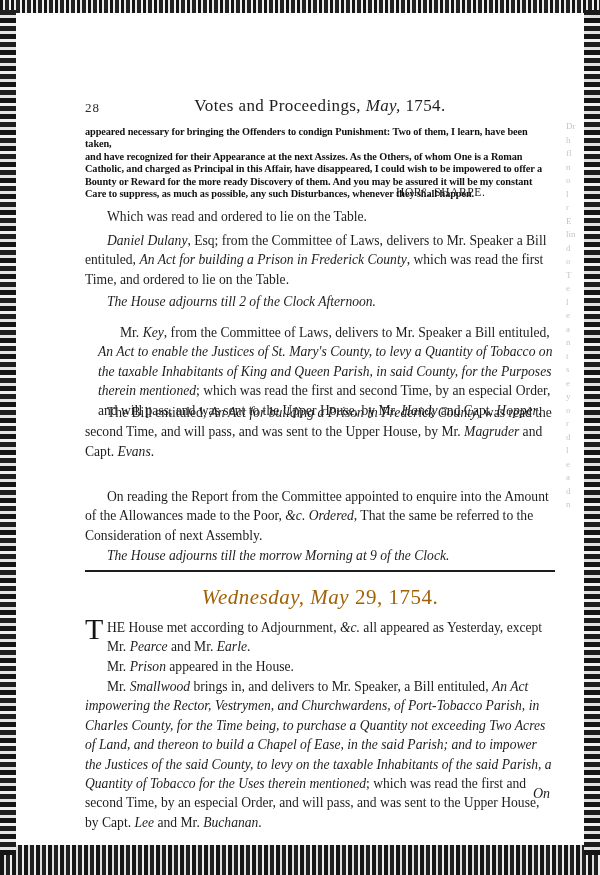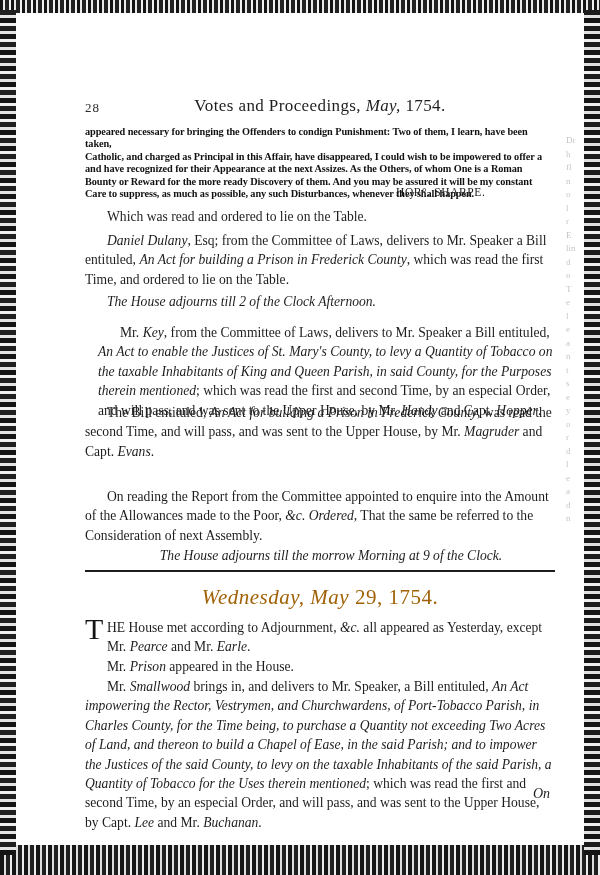--- a/index.html
+++ b/index.html
@@ -56,21 +56,21 @@
     background: repeating-linear-gradient(0deg,
        #151515 0px, #151515 5px,
        #e0e0e0 5px, #e0e0e0 8px,
        #1c1c1c 8px, #1c1c1c 13px,
        #efefef 13px, #efefef 16px);
   }
   
   .bleed {
     position: absolute;
     right: 18px;
-    top: 134px;
+    top: 120px;
     width: 16px;
     height: 690px;
     opacity: 0.35;
     font-family: "Liberation Serif", serif;
     font-size: 9px;
     line-height: 13.5px;
     color: #555;
     overflow: hidden;
     text-align: left;
     white-space: pre;
@@ -223,22 +223,22 @@
     <div class="folio">28</div>
 
     <div class="running-head">
       <span>Votes and Proceedings,</span>
       <span class="it">May,</span>
       <span>1754.</span>
     </div>
 
     <div class="topnote">
       <div>appeared necessary for bringing the Offenders to condign Punishment: Two of them, I learn, have been taken,</div>
+      <div>and have recognized for their Appearance at the next Assizes.  As the Others, of whom One is a Roman</div>
       <div>Catholic, and charged as Principal in this Affair, have disappeared, I could wish to be impowered to offer a</div>
-      <div>and have recognized for their Appearance at the next Assizes.  As the Others, of whom One is a Roman</div>
       <div>Bounty or Reward for the more ready Discovery of them.  And you may be assured it will be my constant</div>
       <div>Care to suppress, as much as possible, any such Disturbances, whenever they shall happen.</div>
     </div>
 
     <div class="signature">HOR°. SHARPE.</div>
 
     <div class="para" style="top:207px;">
       <span class="ind"></span><span>Which was read and ordered to lie on the Table.</span>
     </div>
 
@@ -256,21 +256,21 @@
     </div>
 
     <div class="para" style="top:403px;">
       <span class="ind"></span><span>The Bill entituled, <span class="it">An Act for building a Prison in Frederick County</span>, was read the second Time, and will pass, and was sent to the Upper House, by Mr. <span class="it">Magruder</span> and Capt. <span class="it">Evans</span>.</span>
     </div>
 
     <div class="para" style="top:487px;">
       <span class="ind"></span><span>On reading the Report from the Committee appointed to enquire into the Amount of the Allowances made to the Poor, <span class="it">&amp;c.</span>  <span class="it">Ordered</span>, That the same be referred to the Consideration of next Assembly.</span>
     </div>
 
-    <div class="para" style="top:546px; font-style:italic;text-align:center;">
+    <div class="para" style="top:546px; font-style:italic;">
       <span class="ind"></span><span>The House adjourns till the morrow Morning at 9 of the Clock.</span>
     </div>
 
     <div class="rule" style="top:570px;"></div>
 
     <div class="daterule" style="top:585px;">
       <span class="it">Wednesday,</span>
       <span class="it">May</span>
       <span>29,</span>
       <span>1754.</span>

